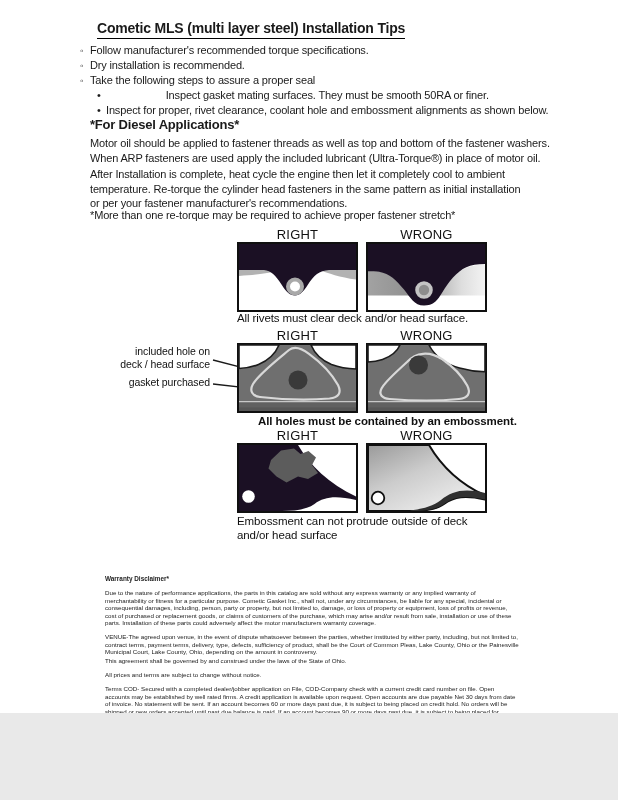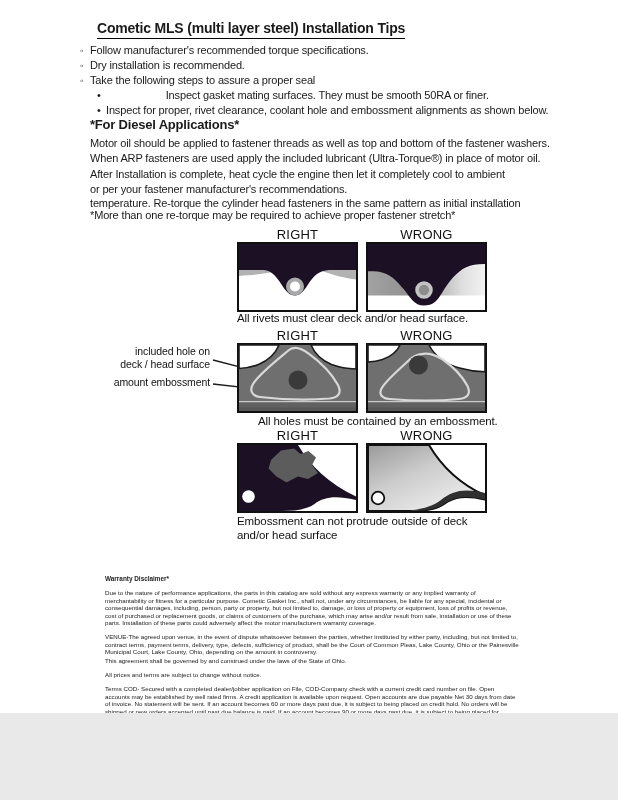--- a/index.html
+++ b/index.html
@@ -56,22 +56,22 @@
 
   <div class="abs diesel-heading">*For Diesel Applications*</div>
 
   <div class="abs para p1">
     <div>Motor oil should be applied to fastener threads as well as top and bottom of the fastener washers.</div>
     <div>When ARP fasteners are used apply the included lubricant (Ultra-Torque®) in place of motor oil.</div>
   </div>
 
   <div class="abs para p2">
     <div>After Installation is complete, heat cycle the engine then let it completely cool to ambient</div>
+    <div>temperature. Re-torque the cylinder head fasteners in the same pattern as initial installation</div>
     <div>or per your fastener manufacturer's recommendations.</div>
-    <div>temperature. Re-torque the cylinder head fasteners in the same pattern as initial installation</div>
   </div>
 
   <div class="abs note">*More than one re-torque may be required to achieve proper fastener stretch*</div>
 
   <div class="abs dg-label" style="left:237px;top:227px;">RIGHT</div>
   <div class="abs dg-label" style="left:366px;top:227px;">WRONG</div>
 
   <svg class="abs dg-box" style="left:237px;top:242px;" viewBox="0 0 121 70">
     <rect x="1" y="1" width="119" height="68" fill="#ffffff" stroke="#101010" stroke-width="2"></rect>
     <path d="M2,28 L42,28 C34,30.5 22,33 2,34 Z" fill="#b2b2b2"></path>
@@ -97,21 +97,21 @@
 
   <div class="abs cap" style="left:237px;top:312px;">All rivets must clear deck and/or head surface.</div>
 
   <div class="abs dg-label" style="left:237px;top:328px;">RIGHT</div>
   <div class="abs dg-label" style="left:366px;top:328px;">WRONG</div>
 
   <div class="abs annot" style="left:90px;top:345px;">
     <div>included hole on</div>
     <div>deck / head surface</div>
   </div>
-  <div class="abs annot" style="left:90px;top:376px;">amount embossment</div>
+  <div class="abs annot" style="left:90px;top:376px;">gasket purchased</div>
 
   <svg class="abs" style="left:212px;top:352px;" width="160" height="50" viewBox="0 0 160 50">
     <line x1="1" y1="8" x2="86" y2="30" stroke="#1a1a1a" stroke-width="1.3"></line>
     <line x1="1" y1="32" x2="54" y2="38" stroke="#1a1a1a" stroke-width="1.3"></line>
   </svg>
 
   <svg class="abs dg-box" style="left:237px;top:343px;" viewBox="0 0 121 70">
     <rect x="1" y="1" width="119" height="68" fill="#6f6f6f" stroke="#101010" stroke-width="2"></rect>
     <path d="M2,2 H42 C38,11.5 31,17.5 21.5,21.5 C14.5,24.3 7.5,25.3 2,25.5 Z" fill="#ffffff" stroke="#1b1b1b" stroke-width="1.6"></path>
     <path d="M119,2 H74 C78,11.5 85,17.5 94.5,21.5 C102.5,24.5 112,25.8 119,26 Z" fill="#ffffff" stroke="#1b1b1b" stroke-width="1.6"></path>
@@ -126,21 +126,21 @@
     <rect x="1" y="1" width="119" height="68" fill="#6f6f6f" stroke="#101010" stroke-width="2"></rect>
     <path d="M2,2 H34 C31,8.8 25,13.5 16.5,16.5 C11.5,18.2 6.5,18.9 2,19 Z" fill="#ffffff" stroke="#1b1b1b" stroke-width="1.6"></path>
     <path d="M119,2 H63 C69,13.5 79.5,21 93.5,25 C102.5,27.6 112,28.7 119,28.8 Z" fill="#ffffff" stroke="#1b1b1b" stroke-width="1.6"></path>
     <path d="M41,19 C31,28.5 19.5,38 15.5,45.5 C12.5,51.5 16,55.2 23.5,56 C46,58 75,58 93,56 C102,55 105.2,50.3 101.2,42.6 C95.5,32 87,23.5 76.5,16.5 C63,7.5 50,9.5 41,19 Z" fill="none" stroke="#d8d8d8" stroke-width="2.2"></path>
     <circle cx="52.5" cy="22" r="9.5" fill="#3a3a3a"></circle>
     <rect x="2" y="58" width="117" height="10" fill="#616161"></rect>
     <line x1="2" y1="58.6" x2="119" y2="58.6" stroke="#c9c9c9" stroke-width="1.1"></line>
     <rect x="2" y="64.5" width="117" height="3.5" fill="#575757"></rect>
   </svg>
 
-  <div class="abs cap" style="left:258px;top:415px;">All holes must be contained by an embossment.</div>
+  <div class="abs cap" style="left:258px;top:415px;font-weight:bold;">All holes must be contained by an embossment.</div>
 
   <div class="abs dg-label" style="left:237px;top:428px;">RIGHT</div>
   <div class="abs dg-label" style="left:366px;top:428px;">WRONG</div>
 
   <svg class="abs dg-box" style="left:237px;top:443px;" viewBox="0 0 121 70">
     <rect x="1" y="1" width="119" height="68" fill="#ffffff" stroke="#101010" stroke-width="2"></rect>
     <path d="M2,2 H61 C73,22.5 92,41 119,53.5 V57 C99,52.5 87.5,53.5 77.5,61 C69.5,66.8 57,68 45,68 H2 Z" fill="#1b1024"></path>
     <path d="M34,17 L44,7.5 L57,5.5 L63.5,11 L71.5,8 L79,14.5 L75,22 L81,30 L71,36 L61,33.5 L49.5,39.5 L39.5,33.5 L31.5,25.5 Z" fill="#5c5c5c"></path>
     <circle cx="11.5" cy="53.5" r="6.3" fill="#ffffff"></circle>
   </svg>

